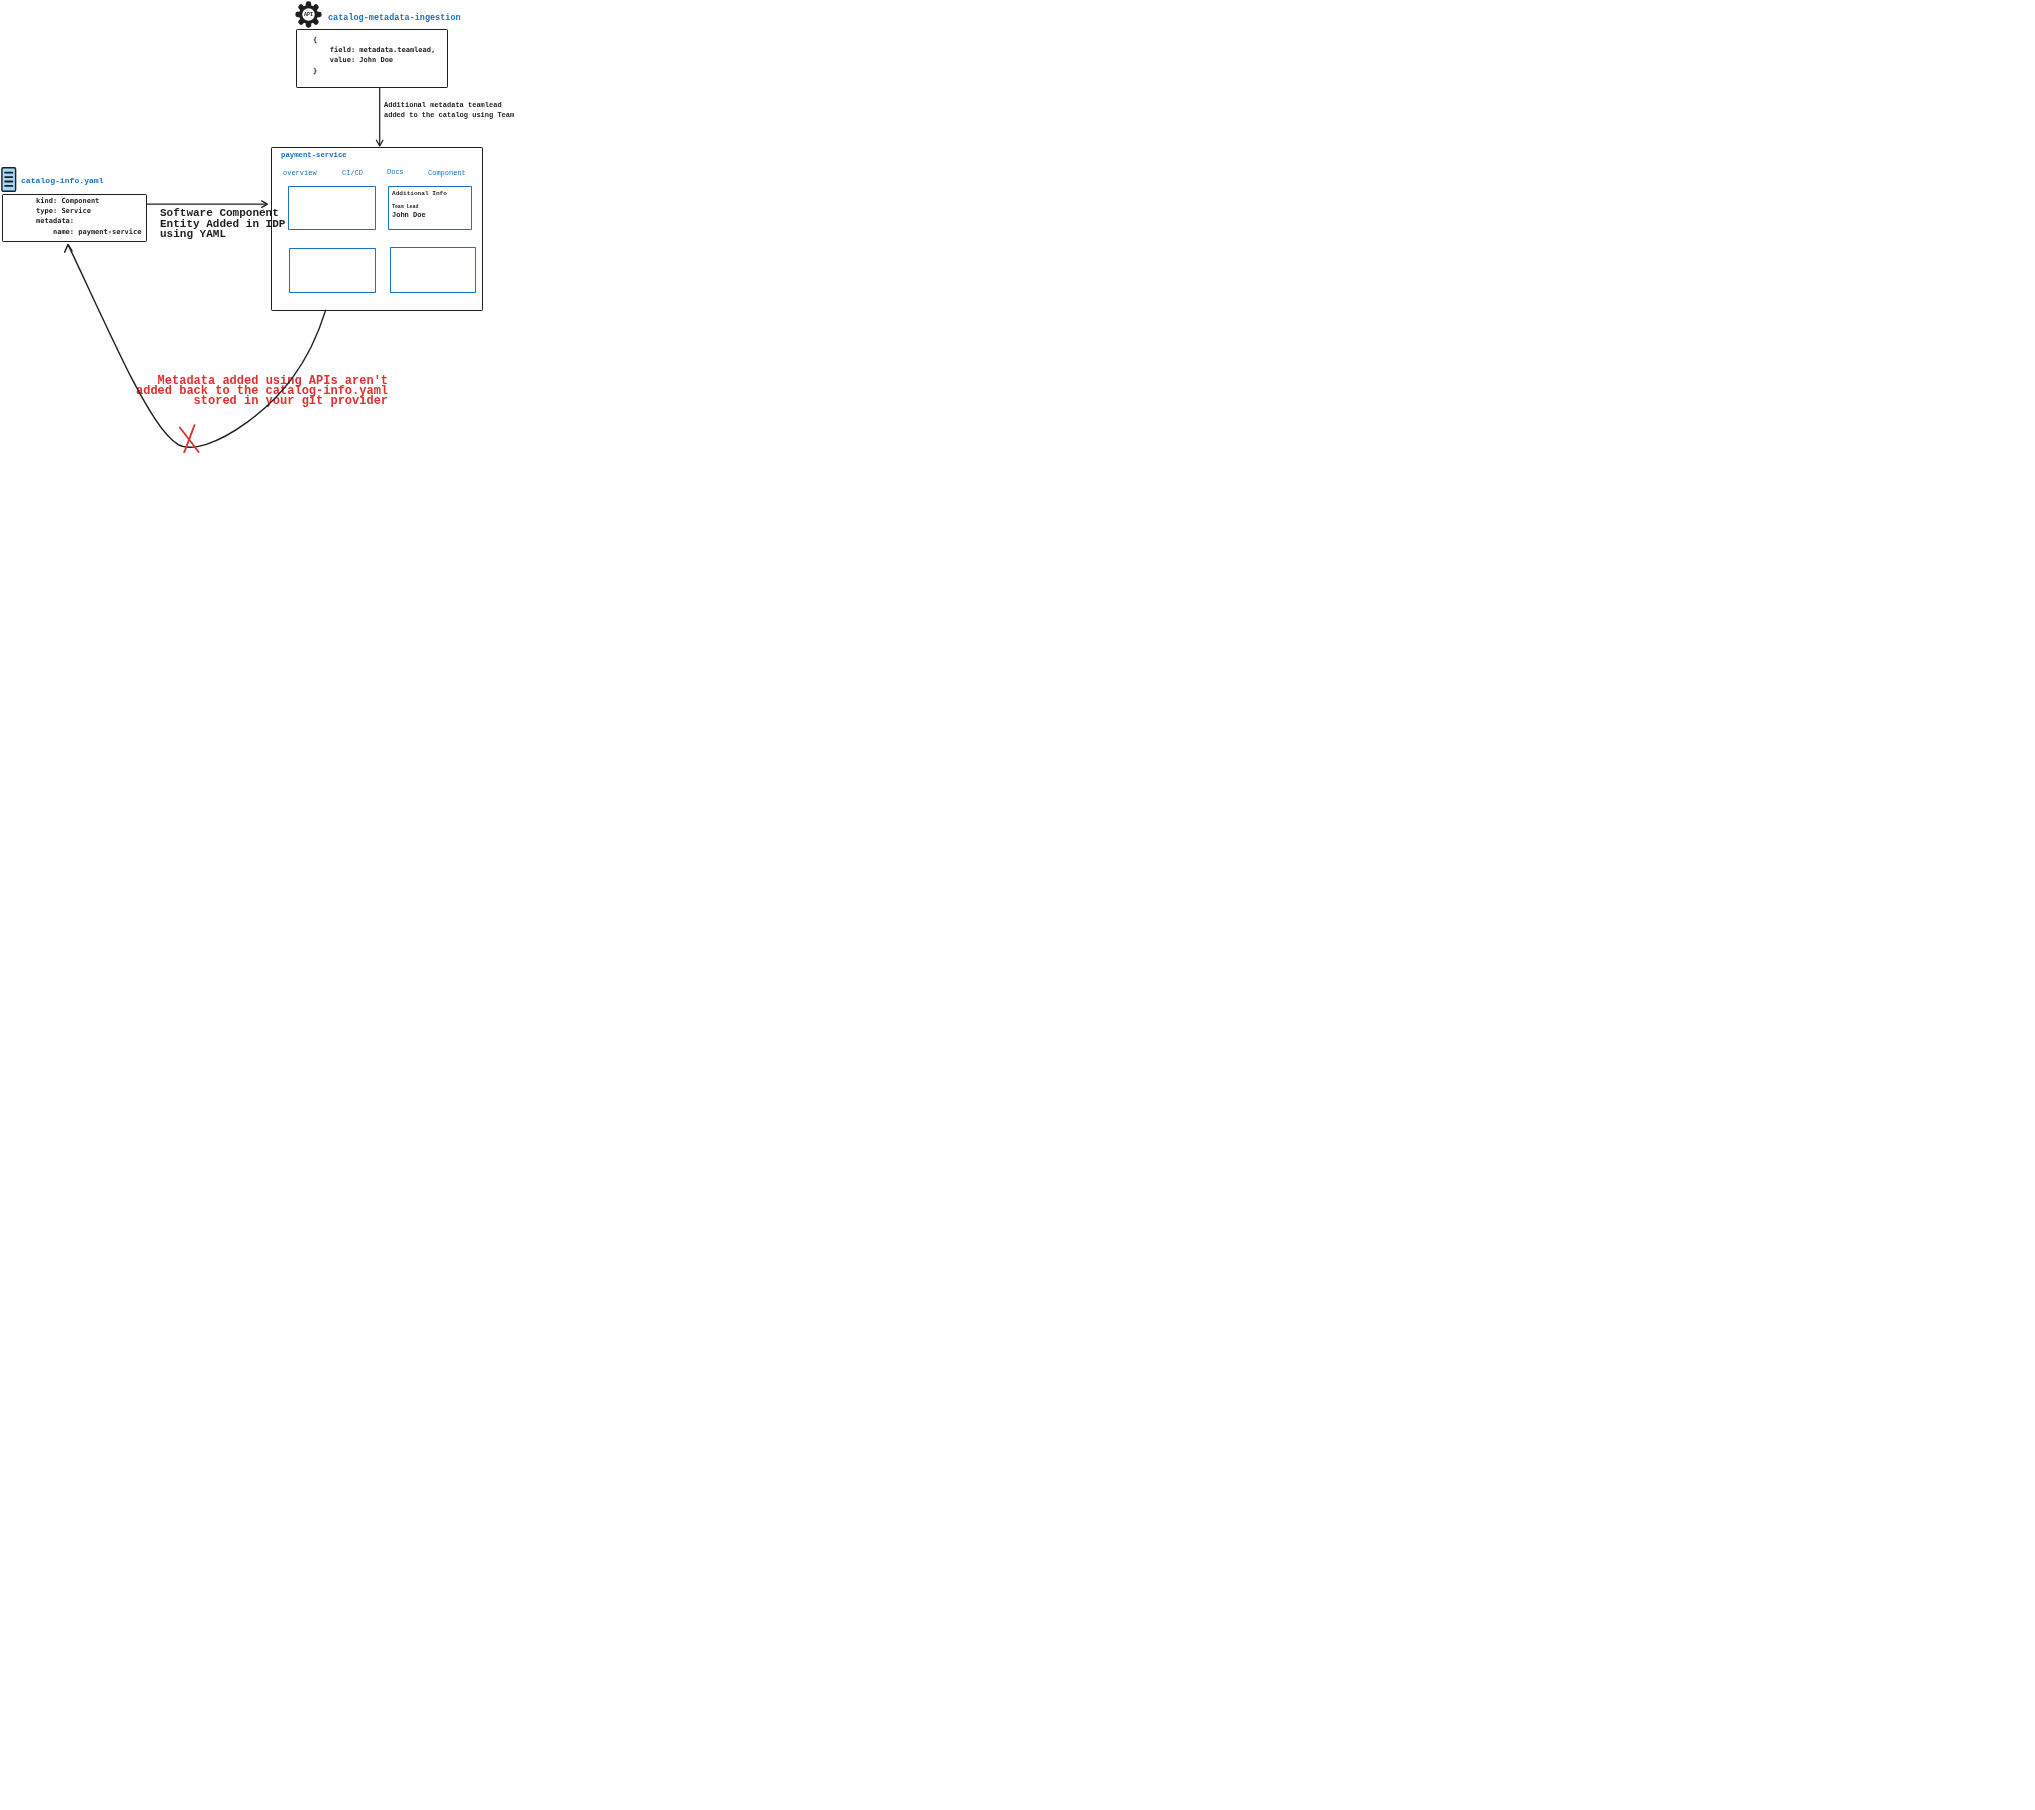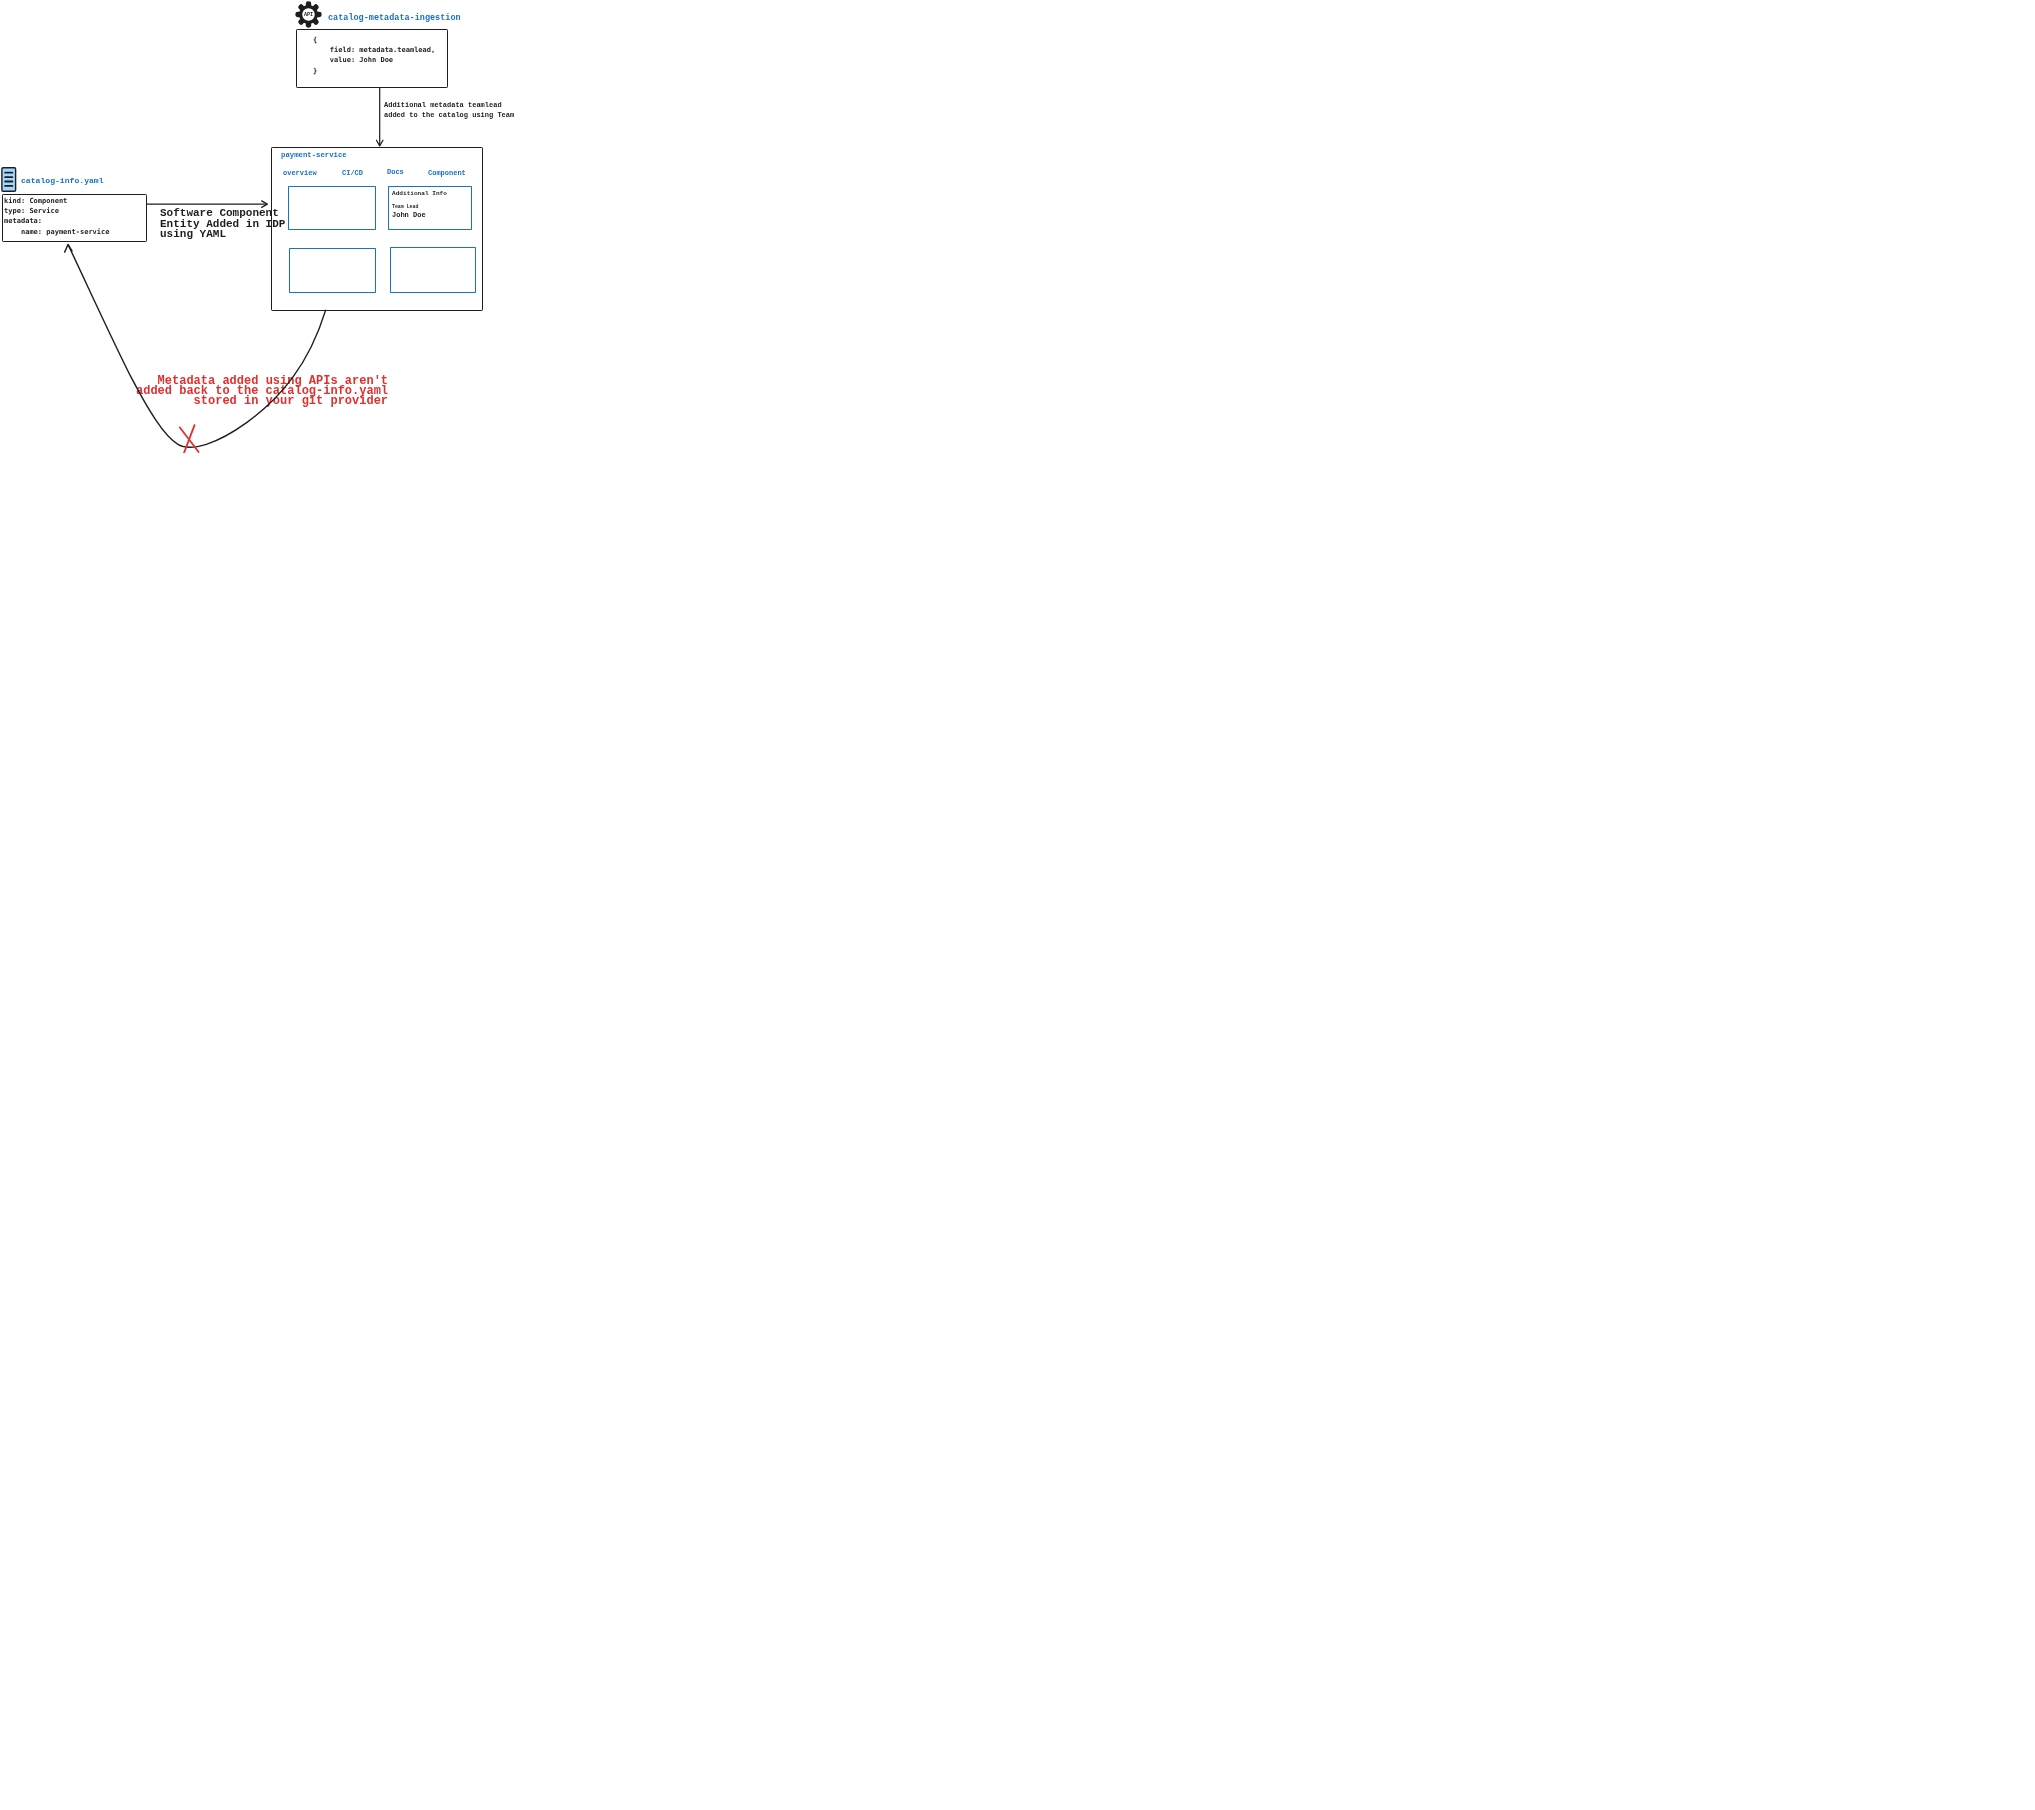--- a/index.html
+++ b/index.html
@@ -33,21 +33,21 @@
     border:1.2px solid #1e1e1e;
     border-radius:1.2px;
     box-sizing:border-box;
   }
   .card{
     background:#ffffff;
     border:0.8px solid #1971c2;
     border-radius:0.8px;
     box-sizing:border-box;
   }
-  .tab{font-weight:bold;font-size:7px;color:#1971c2;white-space:nowrap;cursor:pointer;}
+  .tab{font-weight:normal;font-size:7px;color:#1971c2;white-space:nowrap;cursor:pointer;}
   .label{font-weight:bold;white-space:pre;}
   svg.overlay{position:absolute;left:0;top:0;pointer-events:none;}
 </style>
 </head>
 <body>
 
 <div class="canvas">
 
   <svg class="abs" style="left:295px;top:0.8px;" width="27" height="27" viewBox="-40 -40 80 80">
     <g fill="#1e1e1e">
@@ -101,21 +101,21 @@
     <rect x="2" y="2" width="34" height="58" rx="3" fill="#a5d8ff" stroke="#1e1e1e" stroke-width="3.5"></rect>
     <line x1="10" y1="14" x2="28" y2="14" stroke="#1e1e1e" stroke-width="4.5" stroke-linecap="round"></line>
     <line x1="10" y1="25" x2="28" y2="25" stroke="#1e1e1e" stroke-width="4.5" stroke-linecap="round"></line>
     <line x1="10" y1="36" x2="28" y2="36" stroke="#1e1e1e" stroke-width="4.5" stroke-linecap="round"></line>
     <line x1="10" y1="47" x2="28" y2="47" stroke="#1e1e1e" stroke-width="4.5" stroke-linecap="round"></line>
   </svg>
 
   <div class="abs node-title blue" style="left:21px;top:176px;font-size:8.1px;">catalog-info.yaml</div>
 
   <div class="abs code-box" style="left:1.6px;top:194px;width:145px;height:48px;"></div>
-  <pre class="abs code-text" style="left:4.1px;top:196px;">kind: Component
+  <pre class="abs code-text" style="left:4.1px;top:196px;padding-left:32px;">kind: Component
 type: Service
 metadata:
     name: payment-service</pre>
 
   <div class="abs label" style="left:151px;top:208px;font-size:11px;line-height:10.6px;margin-left:9px;">Software Component
 Entity Added in IDP
 using YAML</div>
 
   <div class="abs label red" style="left:136px;top:376px;font-size:12px;line-height:10.2px;text-align:right;">Metadata added using APIs aren't
 added back to the catalog-info.yaml

